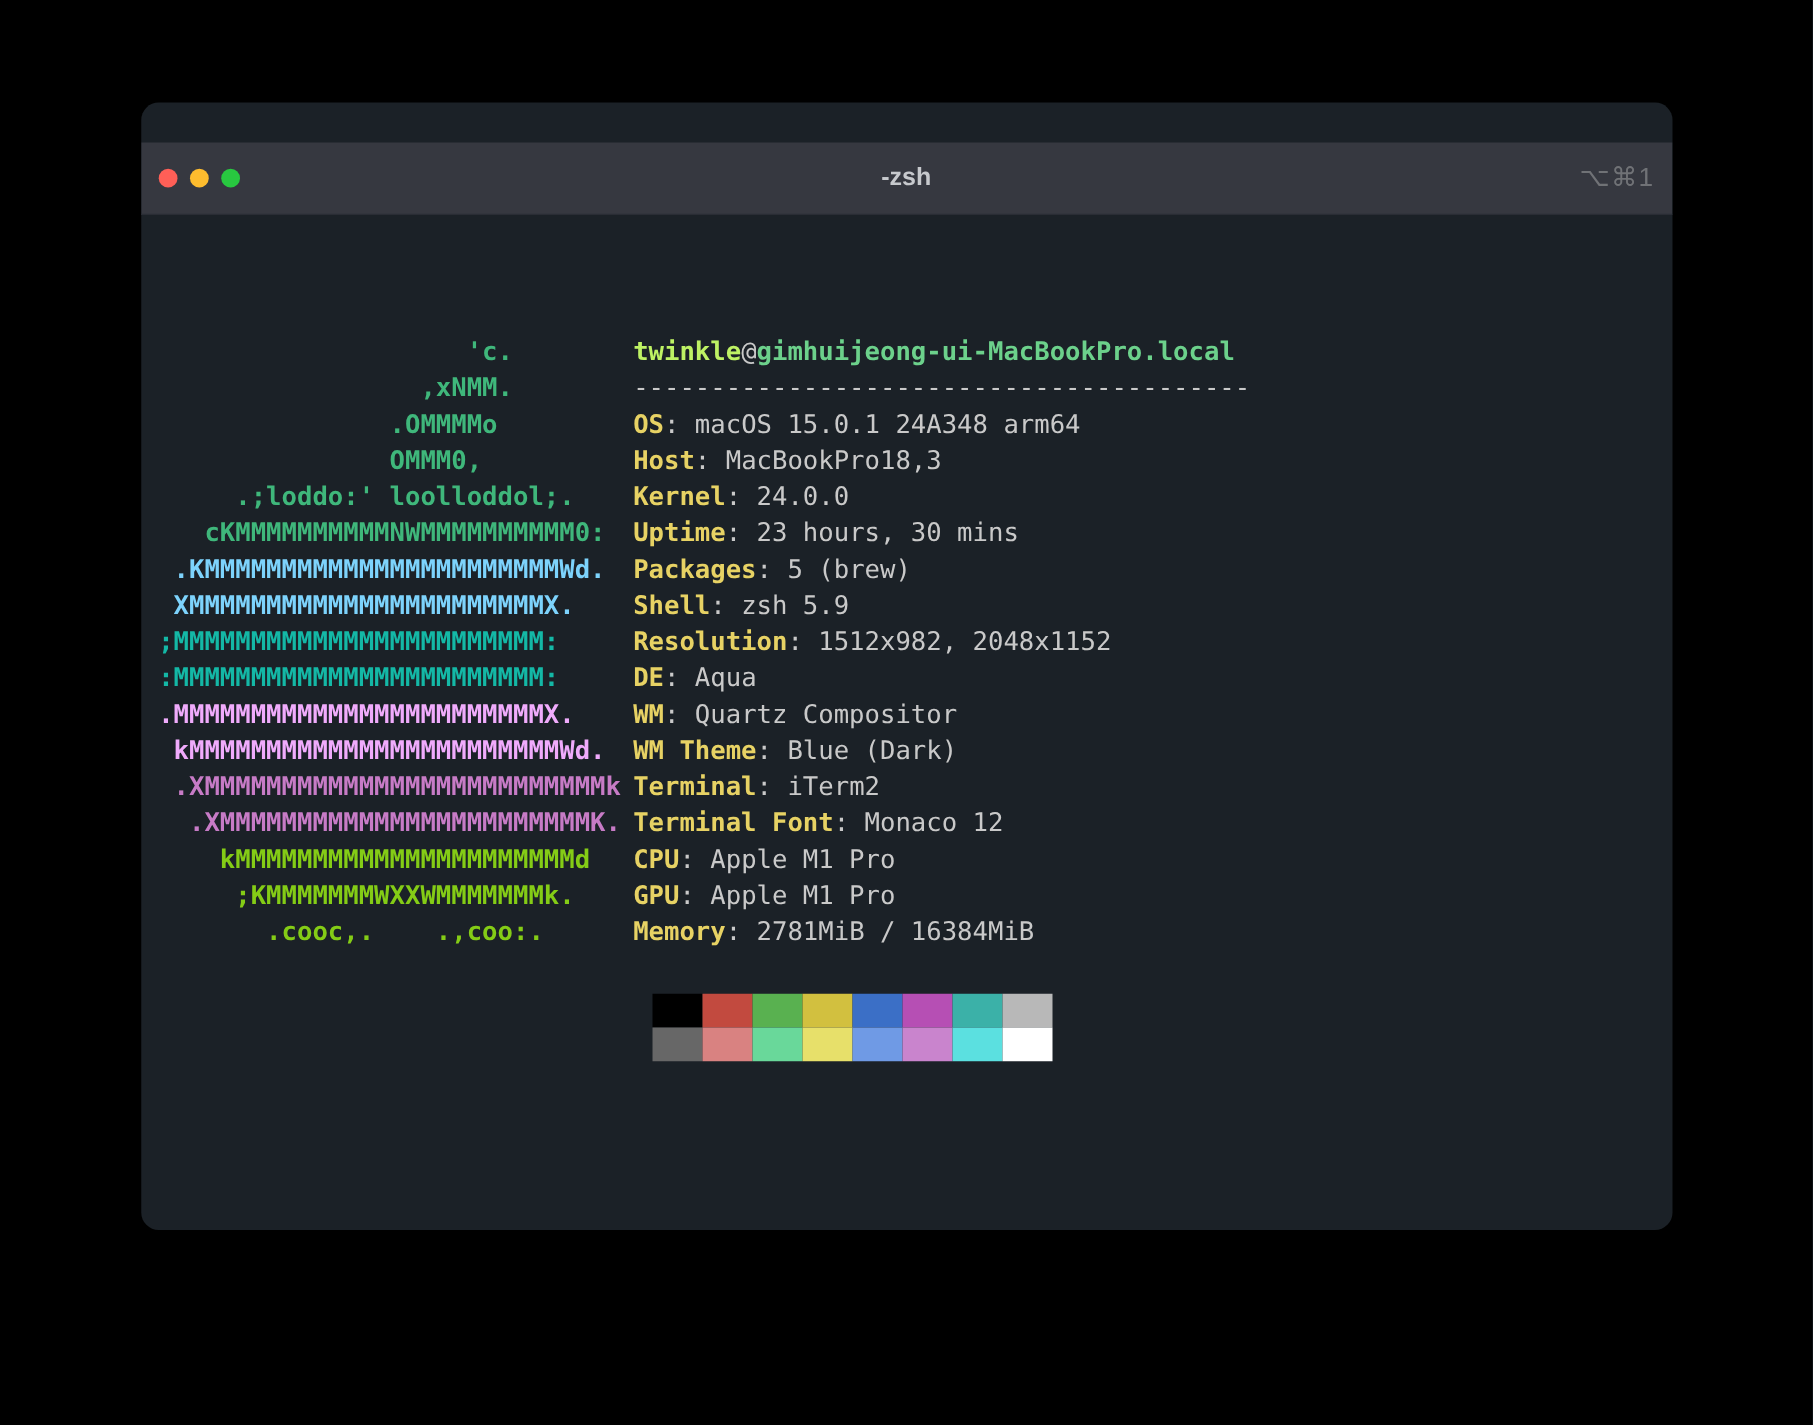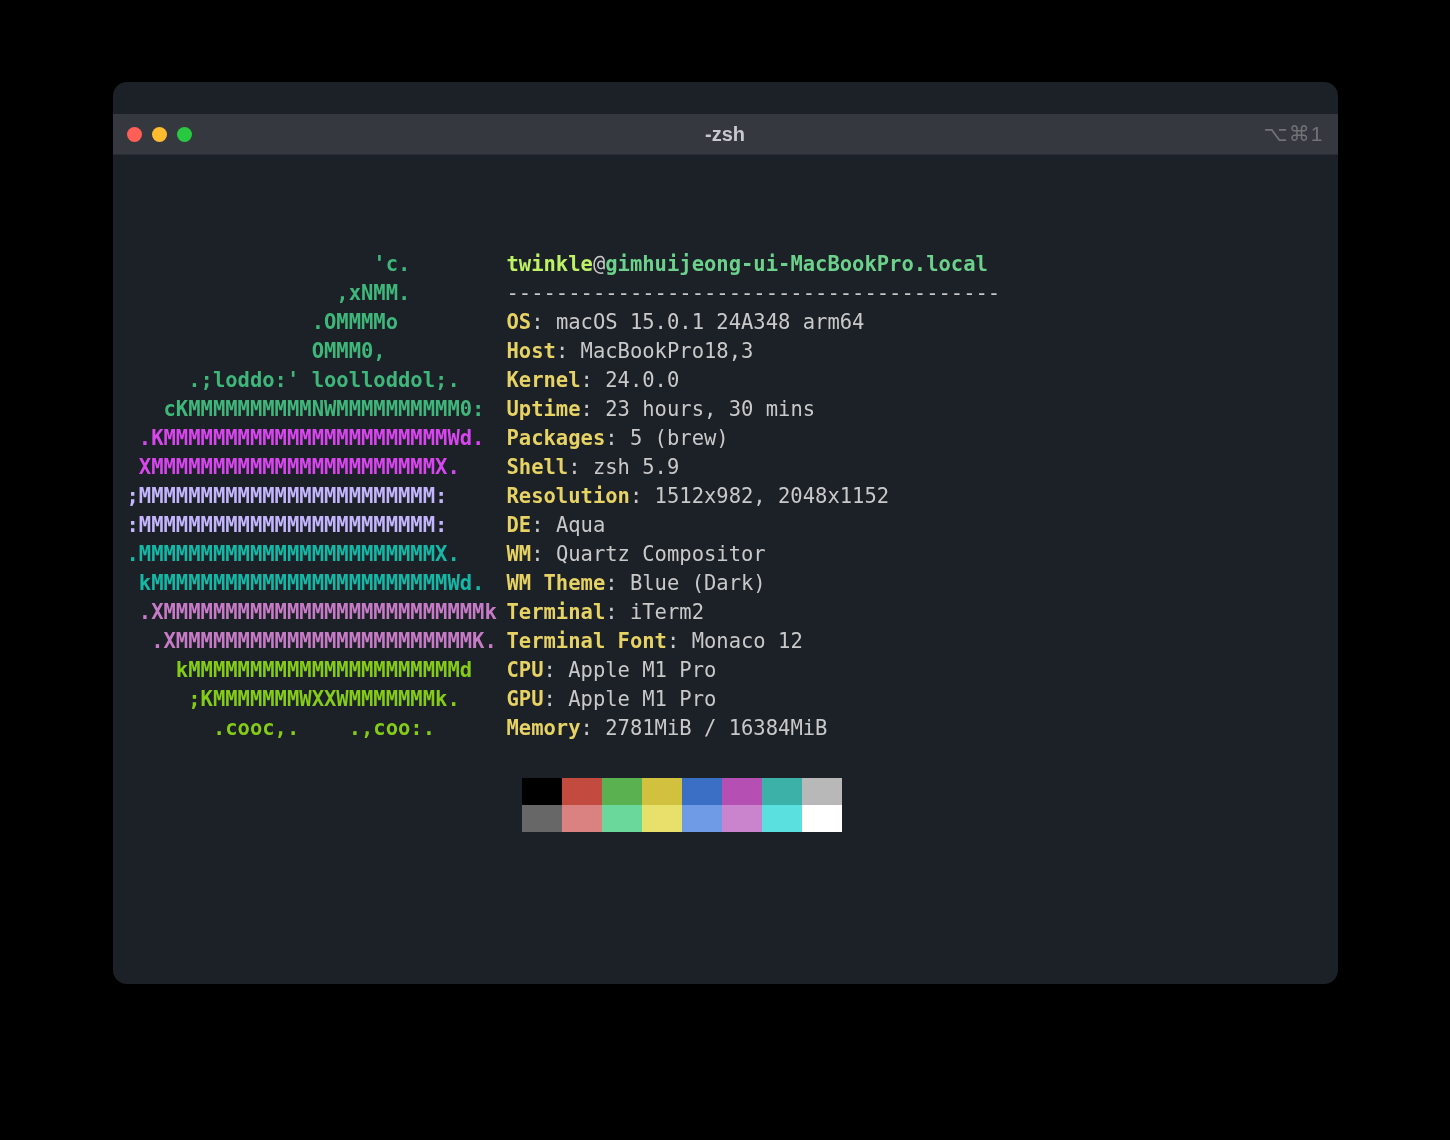--- a/index.html
+++ b/index.html
@@ -22,21 +22,21 @@
     box-shadow: 0 25px 60px rgba(0,0,0,0.7);
     overflow: hidden;
     display: flex;
     flex-direction: column;
   }
   .titlebar {
     height: 40px;
     background: #363840;
     display: flex;
     align-items: center;
-    padding: 0 14px;
+    padding: 16px 14px;
     position: relative;
     border-bottom: 1px solid #2a2d35;
     margin-top: 32px;
   }
   .traffic-lights {
     display: flex;
     gap: 10px;
   }
   .traffic-light {
     width: 15px;
@@ -88,23 +88,23 @@
     display: flex;
     margin-top: 6px;
   }
   .swatch {
     width: 40px;
     height: 27px;
   }
   .swatches-row2 { margin-top: 0; }
   
   .c-green   { color: #3fb77b; font-weight: 600; }
-  .c-yellow  { color: #d946ef; font-weight: 600; }
-  .c-salmon  { color: #c4b5fd; font-weight: 600; }
-  .c-red     { color: #14b8a6; font-weight: 600; }
+  .c-yellow  { color: #7dd3fc; font-weight: 600; }
+  .c-salmon  { color: #14b8a6; font-weight: 600; }
+  .c-red     { color: #f0abfc; font-weight: 600; }
   .c-magenta { color: #c77bc6; font-weight: 600; margin-top: 28px; }
   .c-blue    { color: #84cc16; font-weight: 600; }
 </style>
 </head>
 <body>
 
 <div class="terminal-window">
   <div class="titlebar">
     <div class="traffic-lights">
       <div class="traffic-light tl-close"></div>

